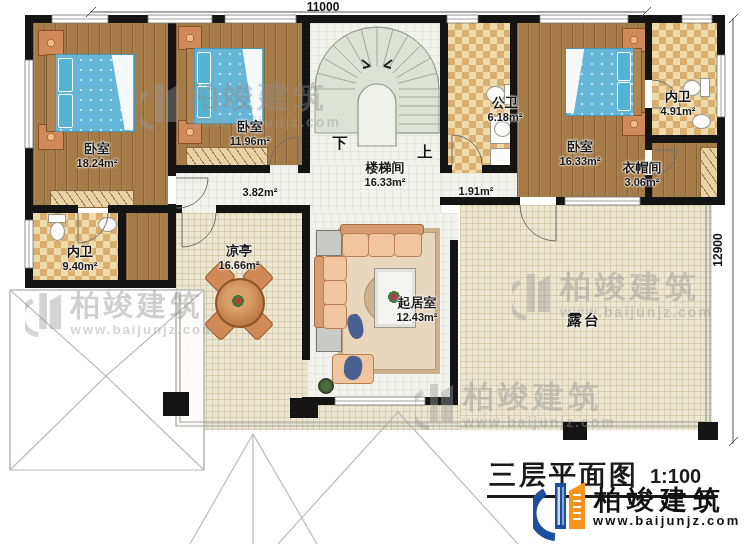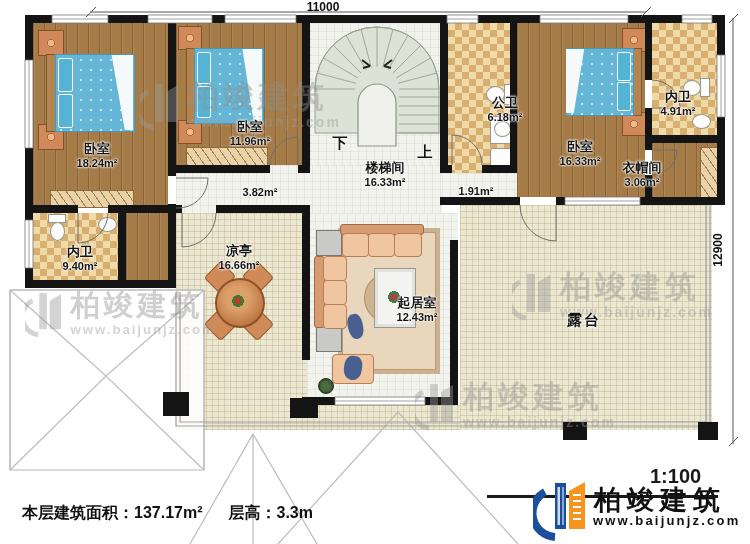--- a/index.html
+++ b/index.html
@@ -357,30 +357,28 @@
       <path d="M14,50 A19,19 0 0 1 8,14" stroke="#9a9a9a" stroke-width="5" fill="none"></path>
       <rect x="15" y="6" width="8" height="38" fill="#9a9a9a"></rect>
       <path d="M26,44 L26,14 L38,7 L38,44 Z" fill="#9a9a9a"></path>
     </svg>
     <div>
       <div class="wm-brand">柏竣建筑</div>
       <div class="wm-url">www.baijunjz.com</div>
     </div>
   </div>
 
+  <div class="plan-title" style="left:489px;top:457px;">三层平面图</div>
   <div class="plan-scale" style="left:650px;top:465px;">1:100</div>
   <div class="title-rule" style="left:487px;top:495px;width:231px;height:3px;"></div>
   <svg class="abs" width="62" height="64" viewBox="0 0 62 64" style="left:533px;top:477px;z-index:42;">
     <path d="M22,60 A24,24 0 0 1 12,15" stroke="#1b4f9c" stroke-width="8" fill="none"></path>
     <rect x="22" y="6" width="11" height="46" fill="#1b4f9c"></rect>
     <rect x="24.5" y="10" width="2.5" height="38" fill="#ffffff" opacity=".8"></rect>
     <rect x="29" y="10" width="2" height="38" fill="#ffffff" opacity=".5"></rect>
     <path d="M36,52 L36,14 L52,5 L52,52 Z" fill="#f7941d"></path>
     <path d="M40,18 h8 M40,24 h8 M40,30 h8 M40,36 h8 M40,42 h8" stroke="#ffffff" stroke-width="2"></path>
   </svg>
   <div class="brand-text" style="left:594px;top:482px;">柏竣建筑</div>
   <div class="brand-url" style="left:593px;top:513px;">www.baijunjz.com</div>
 
-  <div class="footer" style="left:22px;top:503px;">
-    <span>本层建筑面积：</span><span>137.17m²</span><span style="display:inline-block;width:26px;"></span><span>层高：</span><span>3.3m</span>
-  </div>
 
 </div>
 
 </body></html>

